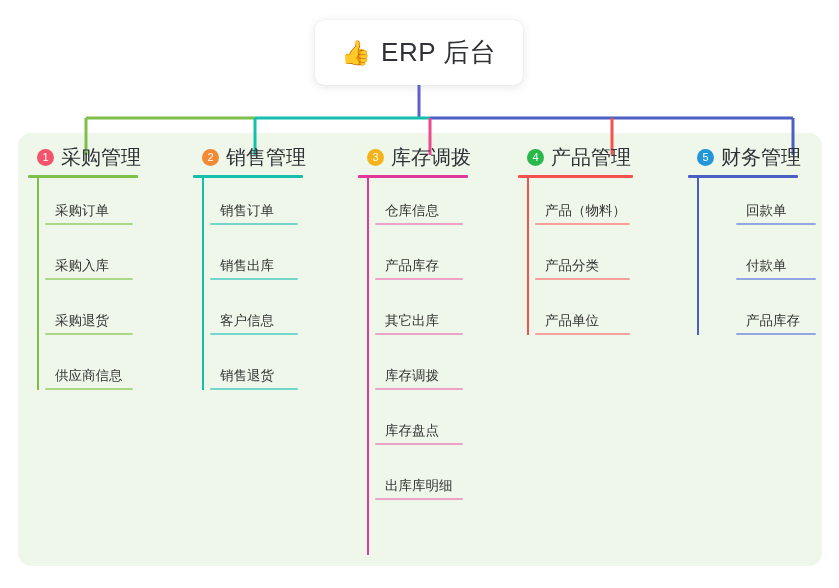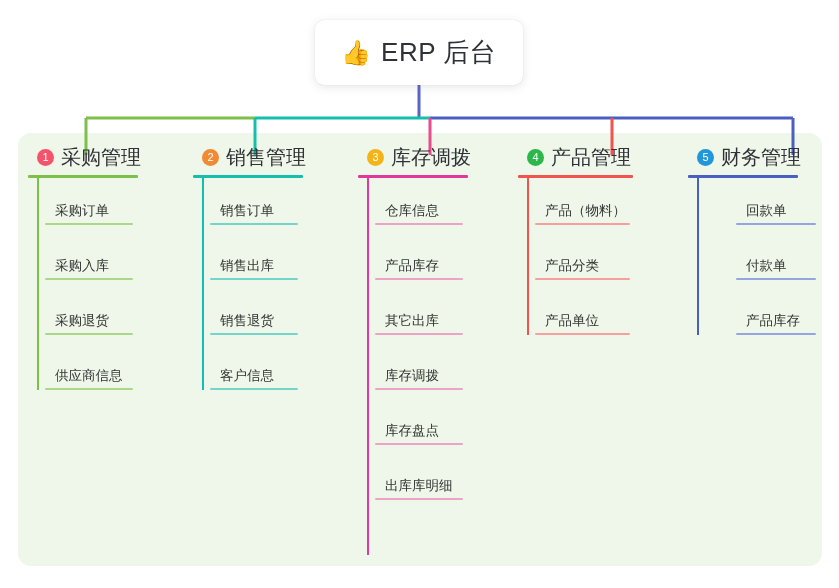--- a/index.html
+++ b/index.html
@@ -147,25 +147,25 @@
           <div class="spine" style="background: rgb(20, 192, 171); height: 212px;"></div>
           <div class="item">
             <span class="item-label">销售订单</span>
             <div class="item-rule" style="background: rgb(116, 214, 203); width: 88px;"></div>
           </div>
           <div class="item">
             <span class="item-label">销售出库</span>
             <div class="item-rule" style="background: rgb(116, 214, 203); width: 88px;"></div>
           </div>
           <div class="item">
+            <span class="item-label">客户信息</span>
+            <div class="item-rule" style="background: rgb(116, 214, 203); width: 88px;"></div>
+          </div>
+          <div class="item">
             <span class="item-label">销售退货</span>
-            <div class="item-rule" style="background: rgb(116, 214, 203); width: 88px;"></div>
-          </div>
-          <div class="item">
-            <span class="item-label">客户信息</span>
             <div class="item-rule" style="background: rgb(116, 214, 203); width: 88px;"></div>
           </div>
         </div>
       </div>
       <div class="col" style="left: 367px;">
         <div class="col-head">
           <span class="badge" style="background: rgb(245, 179, 26);">3</span>
           <span class="col-title">库存调拨</span>
         </div>
         <div class="head-rule" style="background: rgb(224, 57, 154); width: 110px; margin-left: -9px;"></div>

